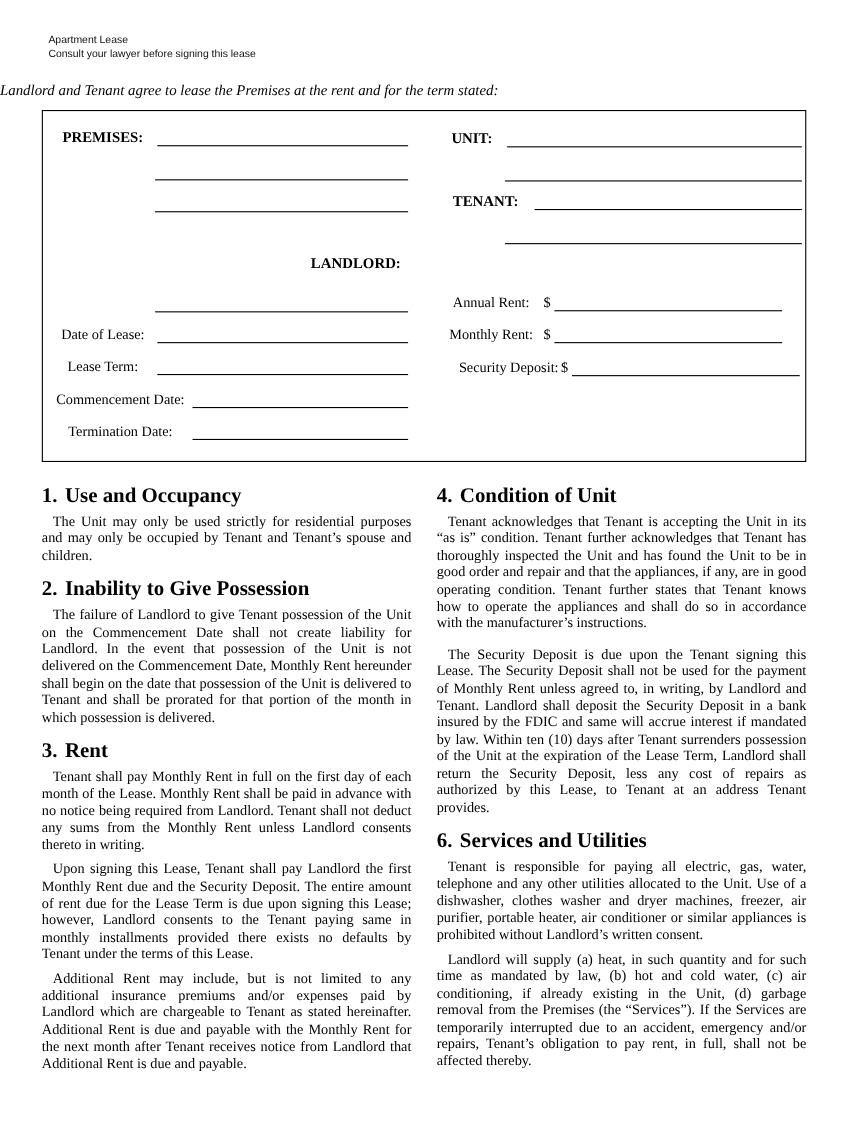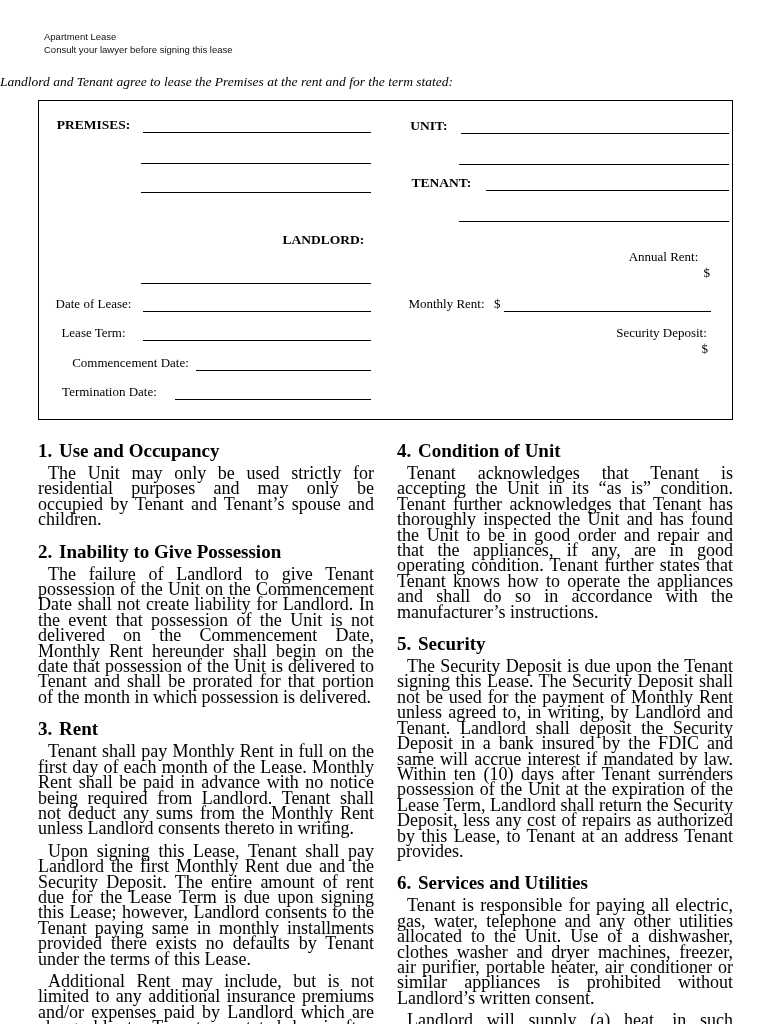--- a/index.html
+++ b/index.html
@@ -69,21 +69,21 @@
   }
   .col { flex: 1; min-width: 0; }
   .section { margin-bottom: 13px; }
   .sec-head {
     font-weight: bold;
     font-size: 19px;
     margin-bottom: 4px;
   }
   .sec-num { display: inline-block; width: 21px; }
   .col p {
-    font-size: 18px;
+    font-size: 13px;
     line-height: 15.4px;
     text-align: justify;
     text-indent: 10px;
     margin-bottom: 7px;
   }
 </style>
 </head>
 <body>
 
 <div class="doc-header">
@@ -112,54 +112,54 @@
     <span class="flabel" style="width:95px;">Lease Term:</span>
     <span class="fline"></span>
   </div>
 
   <div class="frow" style="left:7px; top:194px; width:325px;">
     <span class="flabel" style="width:95px;">Date of Lease:</span>
     <span class="fline"></span>
   </div>
 
   <div class="frow" style="left:7px; top:253px; width:325px;">
-    <span class="flabel" style="width:127px;margin-left:21px;">Commencement Date:</span>
+    <span class="flabel" style="width:127px;">Commencement Date:</span>
     <span class="fline"></span>
   </div>
 
   <div class="frow" style="left:7px; top:282px; width:325px;">
     <span class="flabel" style="width:127px;">Termination Date:</span>
     <span class="fline"></span>
   </div>
 
   <div class="frow" style="left:360px; top:16px; width:330px;">
     <span class="flabel bold" style="width:60px;">UNIT:</span>
     <span class="fline"></span>
   </div>
   <div class="fline-abs" style="left:420px; top:63px; width:270px;"></div>
 
   <div class="frow" style="left:360px; top:73px; width:330px;">
     <span class="flabel bold" style="width:85px;">TENANT:</span>
     <span class="fline"></span>
   </div>
   <div class="fline-abs" style="left:420px; top:120px; width:270px;"></div>
 
-  <div class="frow" style="left:360px; top:148px; width:312px;flex-direction:column;">
+  <div class="frow" style="left:360px; top:165px; width:312px;">
     <span class="flabel" style="width:95px;">Annual Rent:</span>
     <span class="dollar">$</span>
     <span class="fline"></span>
   </div>
 
   <div class="frow" style="left:360px; top:194px; width:312px;">
     <span class="flabel" style="width:95px;">Monthly Rent:</span>
     <span class="dollar">$</span>
     <span class="fline"></span>
   </div>
 
-  <div class="frow" style="left:358px; top:224px; width:312px;flex-direction:column;">
+  <div class="frow" style="left:376px; top:224px; width:312px;">
     <span class="flabel" style="width:95px;">Security Deposit:</span>
     <span class="dollar">$</span>
     <span class="fline"></span>
   </div>
 
 </div>
 
 <div class="sections">
 
   <div class="col">
@@ -192,23 +192,20 @@
   <div class="col">
 
     <div class="section">
       <div class="sec-head">
         <span class="sec-num">4.</span><span>Condition of Unit</span>
       </div>
       <p>Tenant acknowledges that Tenant is accepting the Unit in its “as is” condition.  Tenant further acknowledges that Tenant has thoroughly inspected the Unit and has found the Unit to be in good order and repair and that the appliances, if any, are in good operating condition.  Tenant further states that Tenant knows how to operate the appliances and shall do so in accordance with the manufacturer’s instructions.</p>
     </div>
 
     <div class="section">
-      <div class="sec-head">
-        <span class="sec-num">5.</span><span>Security</span>
-      </div>
       <p>The Security Deposit is due upon the Tenant signing this Lease.  The Security Deposit shall not be used for the payment of Monthly Rent unless agreed to, in writing, by Landlord and Tenant.  Landlord shall deposit the Security Deposit in a bank insured by the FDIC and same will accrue interest if mandated by law.  Within ten (10) days after Tenant surrenders possession of the Unit at the expiration of the Lease Term, Landlord shall return the Security Deposit, less any cost of repairs as authorized by this Lease, to Tenant at an address Tenant provides.</p>
     </div>
 
     <div class="section">
       <div class="sec-head">
         <span class="sec-num">6.</span><span>Services and Utilities</span>
       </div>
       <p>Tenant is responsible for paying all electric, gas, water, telephone and any other utilities allocated to the Unit.  Use of a dishwasher, clothes washer and dryer machines, freezer, air purifier, portable heater, air conditioner or similar appliances is prohibited without Landlord’s written consent.</p>
       <p>Landlord will supply (a) heat, in such quantity and for such time as mandated by law, (b) hot and cold water, (c) air conditioning, if already existing in the Unit, (d) garbage removal from the Premises (the “Services”).   If the Services are temporarily interrupted due to an accident, emergency and/or repairs, Tenant’s obligation to pay rent, in full, shall not be affected thereby.</p>
     </div>

